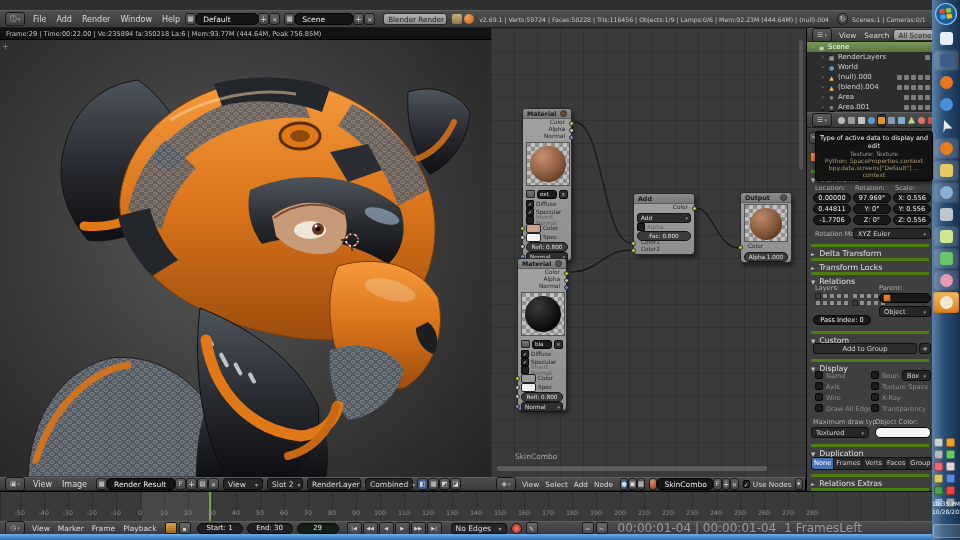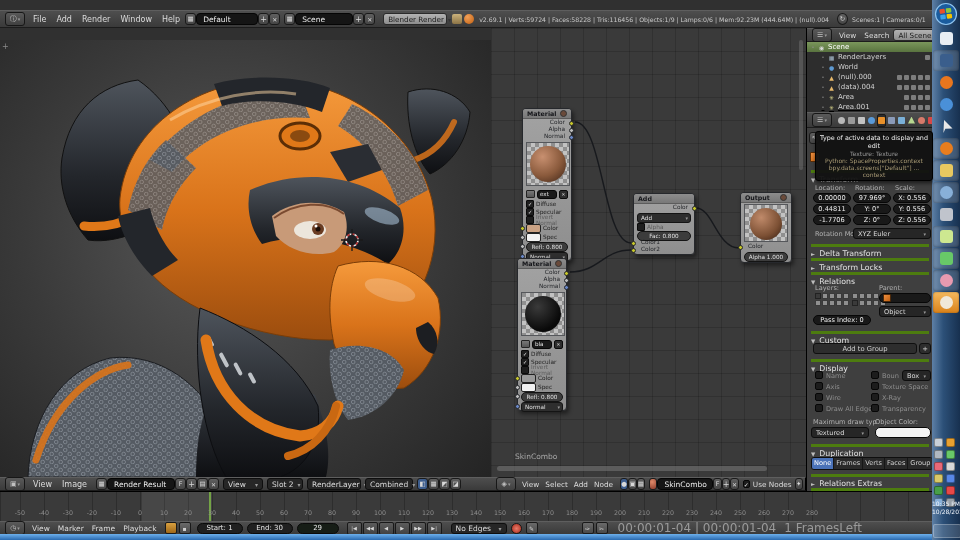--- a/index.html
+++ b/index.html
@@ -206,20 +206,23 @@
     <span class="hicon" style="background:linear-gradient(#cbb27c,#8c7446)"></span>
     <span class="hicon" style="background:radial-gradient(circle at 35% 30%,#f2a058,#c05f10);border-radius:50%"></span>
     <span class="gap4"></span>
     <span id="stats-text">v2.69.1 | Verts:59724 | Faces:58228 | Tris:116456 | Objects:1/9 | Lamps:0/6 | Mem:92.23M (444.64M) | (null).004</span>
     <span class="gap8"></span>
     <span class="mini" style="border-radius:50%">↻</span>
     <span class="gap4"></span>
     <span id="scene-stats-text">Scenes:1 | Cameras:0/1</span>
   </div>
 
+  <div id="renderinfo" class="abs">
+    <span>Frame:29 | Time:00:22.00 | Ve:235894 fa:350218 La:6 | Mem:93.77M (444.64M, Peak 756.85M)</span>
+  </div>
 
   <div id="imageeditor" class="abs">
     <span id="region-plus" class="abs">+</span>
     <svg width="491" height="437" viewBox="0 0 491 437">
       <defs>
         <linearGradient id="orangeG" x1="0" y1="0" x2="0" y2="1">
           <stop offset="0" stop-color="#f59a3c"></stop>
             <stop offset=".5" stop-color="#d9731a"></stop>
             <stop offset="1" stop-color="#9c4d0e"></stop>
         </linearGradient>
@@ -516,21 +519,21 @@
             <span class="otico"></span>
             <span class="otico"></span>
             <span class="otico"></span>
             <span class="otico"></span>
             <span class="otico"></span>
           </span>
         </div>
         <div class="orow" style="padding-left: 12px;">
           <span class="oexp">•</span>
           <span class="oicn" style="color: rgb(232, 185, 106);">▲</span>
-          <span class="olbl">(data).004</span>
+          <span class="olbl">(blend).004</span>
           <span class="otrail">
             <span class="otico"></span>
             <span class="otico"></span>
             <span class="otico"></span>
             <span class="otico"></span>
             <span class="otico"></span>
           </span>
         </div>
         <div class="orow" style="padding-left: 12px;">
           <span class="oexp">•</span>

